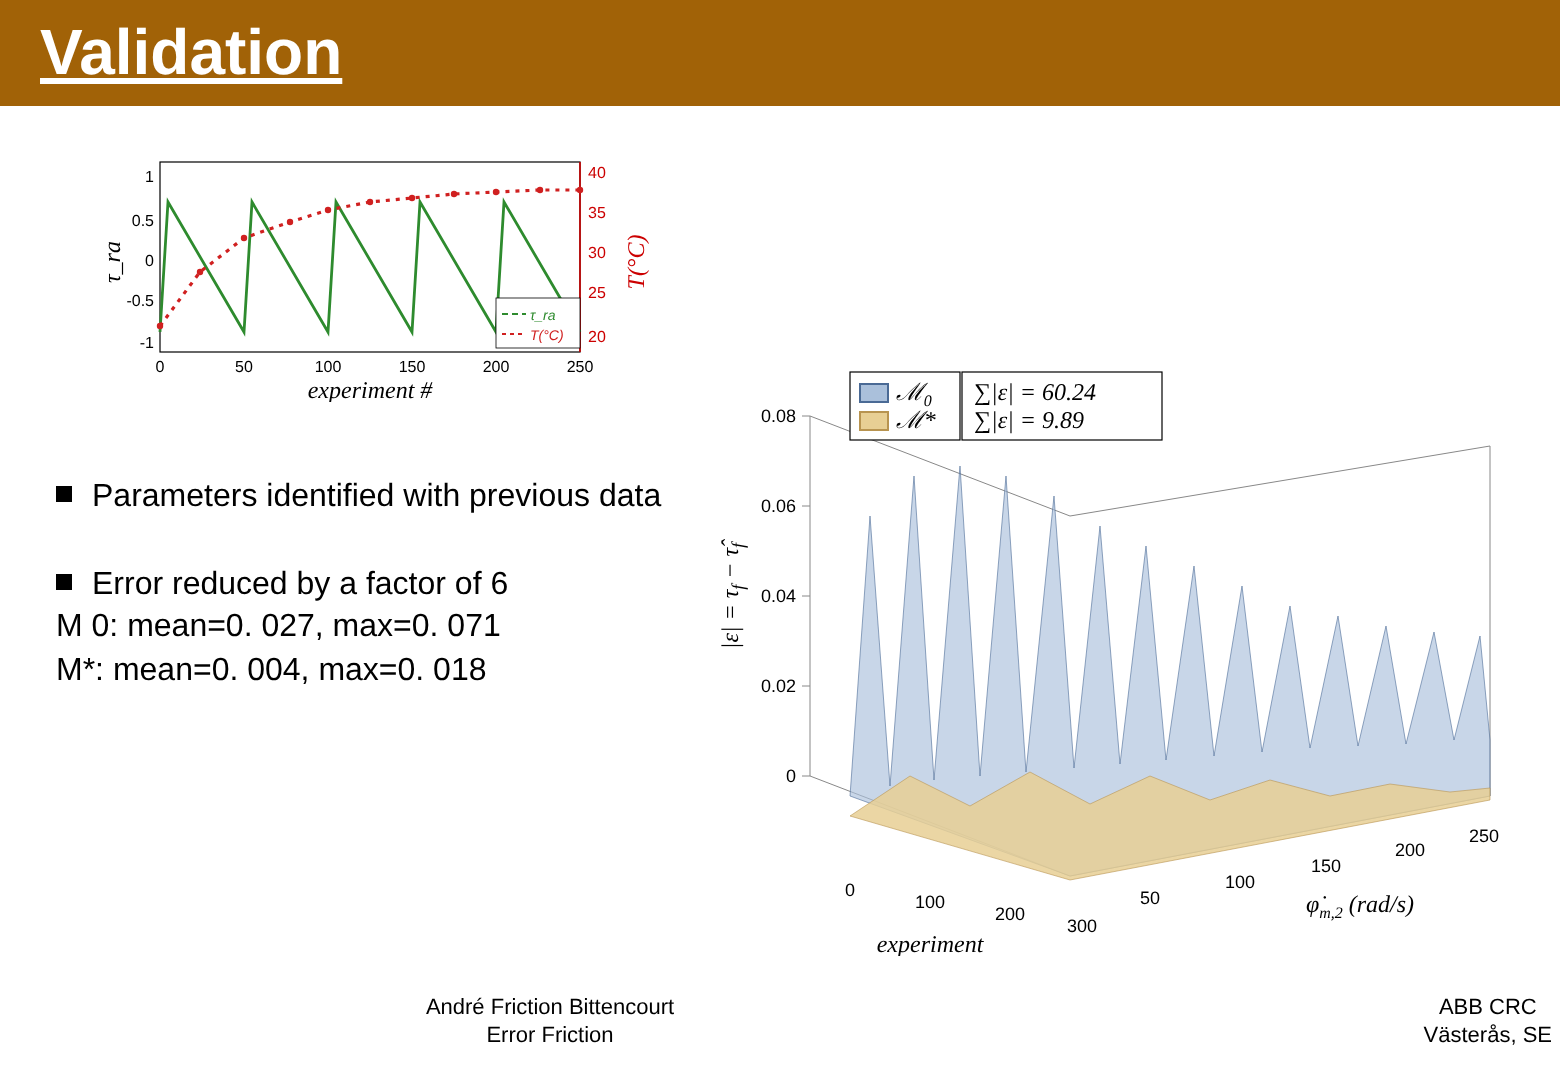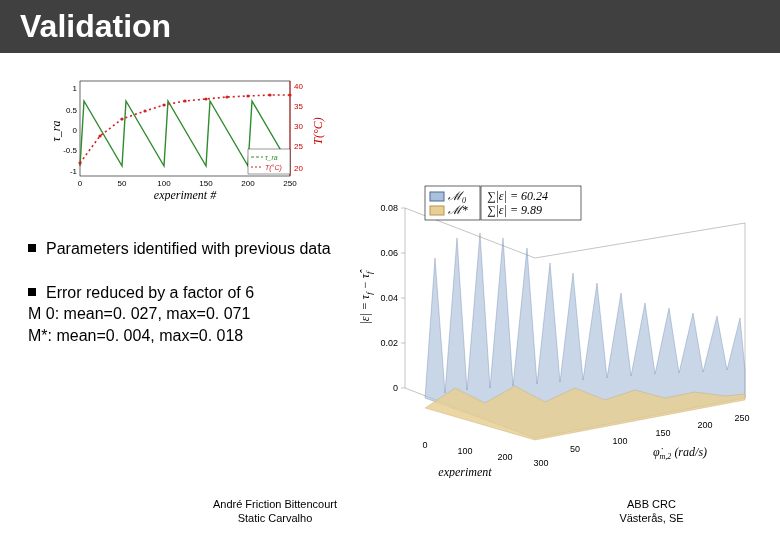--- a/index.html
+++ b/index.html
@@ -5,25 +5,26 @@
   * { margin: 0; padding: 0; box-sizing: border-box; }
   body {
     width: 780px;
     height: 540px;
     font-family: Verdana, Arial, sans-serif;
     background: #fff;
     position: relative;
     overflow: hidden;
   }
   .title-bar {
-    background: #404040;
+    background: #a16207;
     color: #fff;
     padding: 8px 20px;
     font-size: 32px;
     font-weight: bold;
+    text-decoration: underline;
   }
   .content-area {
     position: relative;
     width: 100%;
     height: 440px;
   }
   .top-chart {
     position: absolute;
     left: 50px;
     top: 18px;
@@ -77,23 +78,22 @@
     flex: 1;
     text-align: center;
     line-height: 1.3;
   }
   .footer-right {
     width: 230px;
     display: flex;
     align-items: center;
     gap: 12px;
     justify-content: flex-end;
-    padding-right: 27px;
+    padding-right: 4px;
     line-height: 1.3;
-    flex-direction: column;
   }
   .logo-linksic {
     font-family: Arial, sans-serif;
     font-weight: bold;
     font-size: 20px;
     letter-spacing: 0.5px;
     color: #222;
   }
   .logo-linksic .chain {
     display: inline-block;
@@ -249,21 +249,21 @@
         <text x="142" y="36" font-size="11" class="axis-lbl">∑|ε| = 9.89</text>
       </g>
     </svg>
   </div>
 
 </div>
 
 <div class="footer">
   <div class="footer-center">
     <div>André Friction Bittencourt</div>
-    <div>Static Carvalho</div>
+    <div>Error Friction</div>
   </div>
   <div class="footer-right">
     <div style="text-align:center">
       <div>ABB CRC</div>
       <div>Västerås, SE</div>
     </div>
   </div>
 </div>
 
 </body></html>

